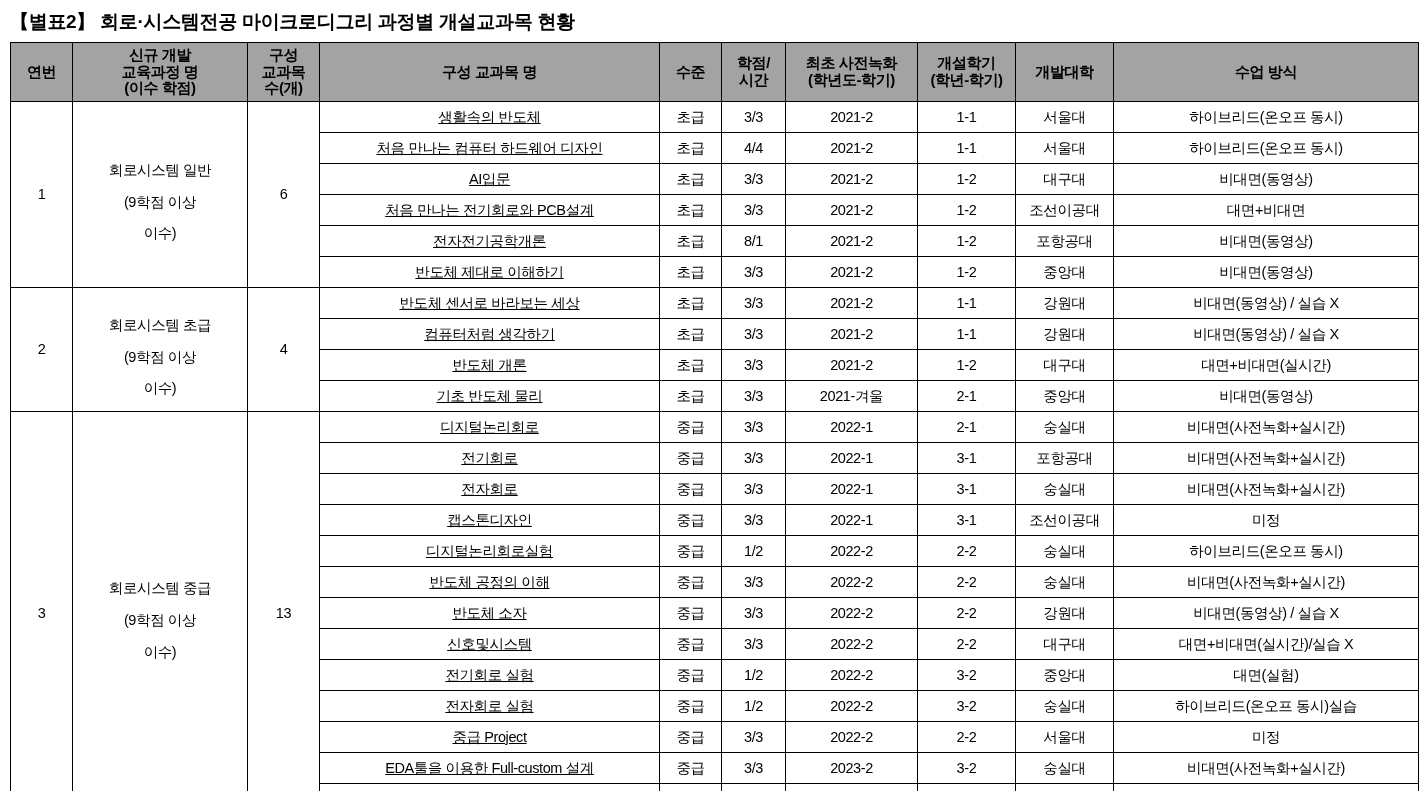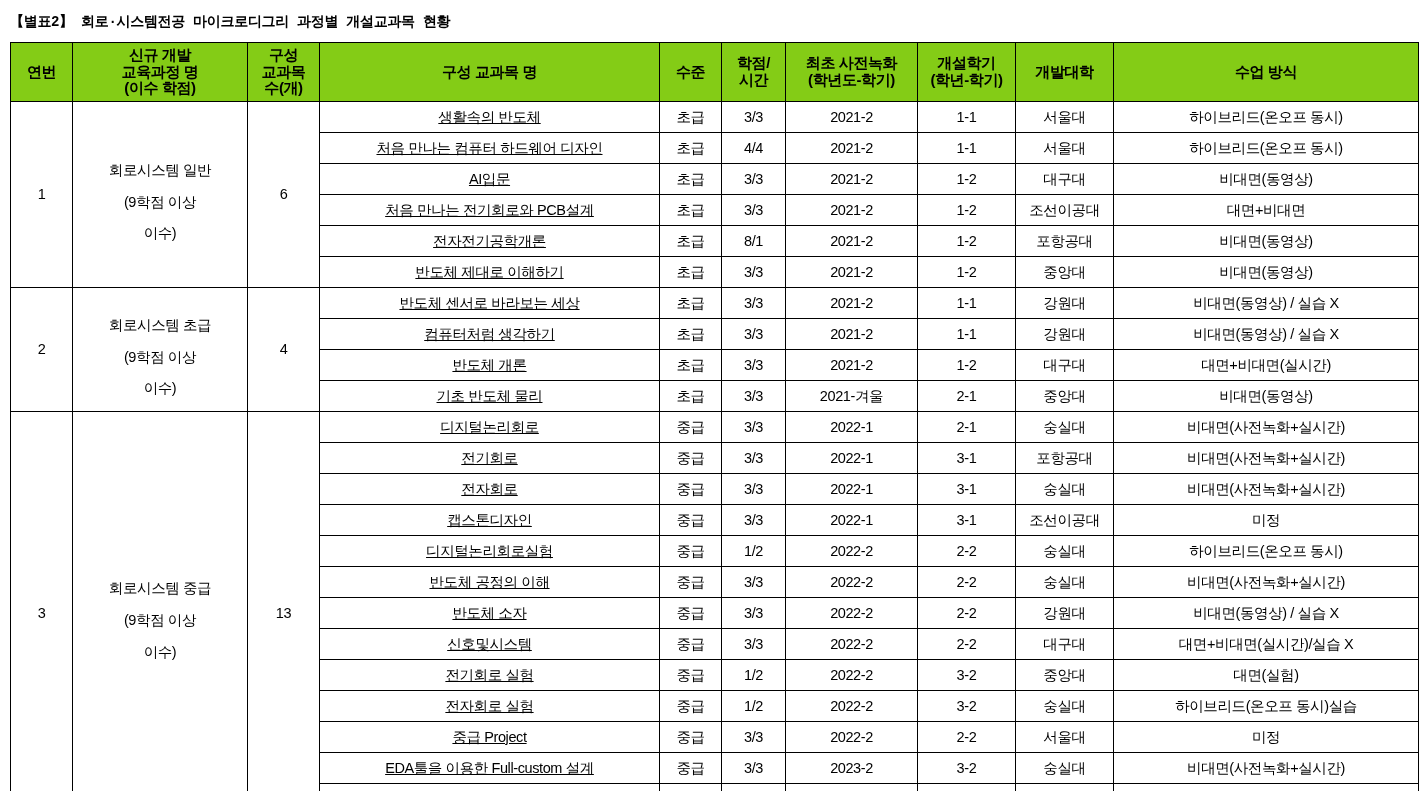--- a/index.html
+++ b/index.html
@@ -15,48 +15,47 @@
     overflow: hidden;
   }
   .page {
     position: relative;
     width: 1424px;
     height: 791px;
     box-sizing: border-box;
     padding: 6px 8px 0 8px;
   }
   .doc-title {
-    font-size: 14px;
+    font-size: 19px;
     font-weight: bold;
     line-height: 28px;
     letter-spacing: -0.3px;
     margin: 2px 0 6px 2px;
     white-space: nowrap;
-    font-family: Liberation Mono, monospace;
   }
   table.matrix {
     border-collapse: collapse;
     table-layout: fixed;
     width: 1408px;
     margin-left: 2px;
   }
   table.matrix th,
   table.matrix td {
     border: 1px solid #000000;
     text-align: center;
     vertical-align: middle;
     font-size: 14.5px;
     line-height: 1.15;
     padding: 1px 2px;
     letter-spacing: -0.4px;
     white-space: nowrap;
     overflow: hidden;
   }
   table.matrix thead th {
-    background: #84cc16;
+    background: #a3a3a3;
     font-weight: bold;
     height: 56px;
     font-size: 15px;
   }
   table.matrix thead th .hl {
     display: block;
     line-height: 1.12;
   }
   table.matrix tbody td {
     height: 28px;

